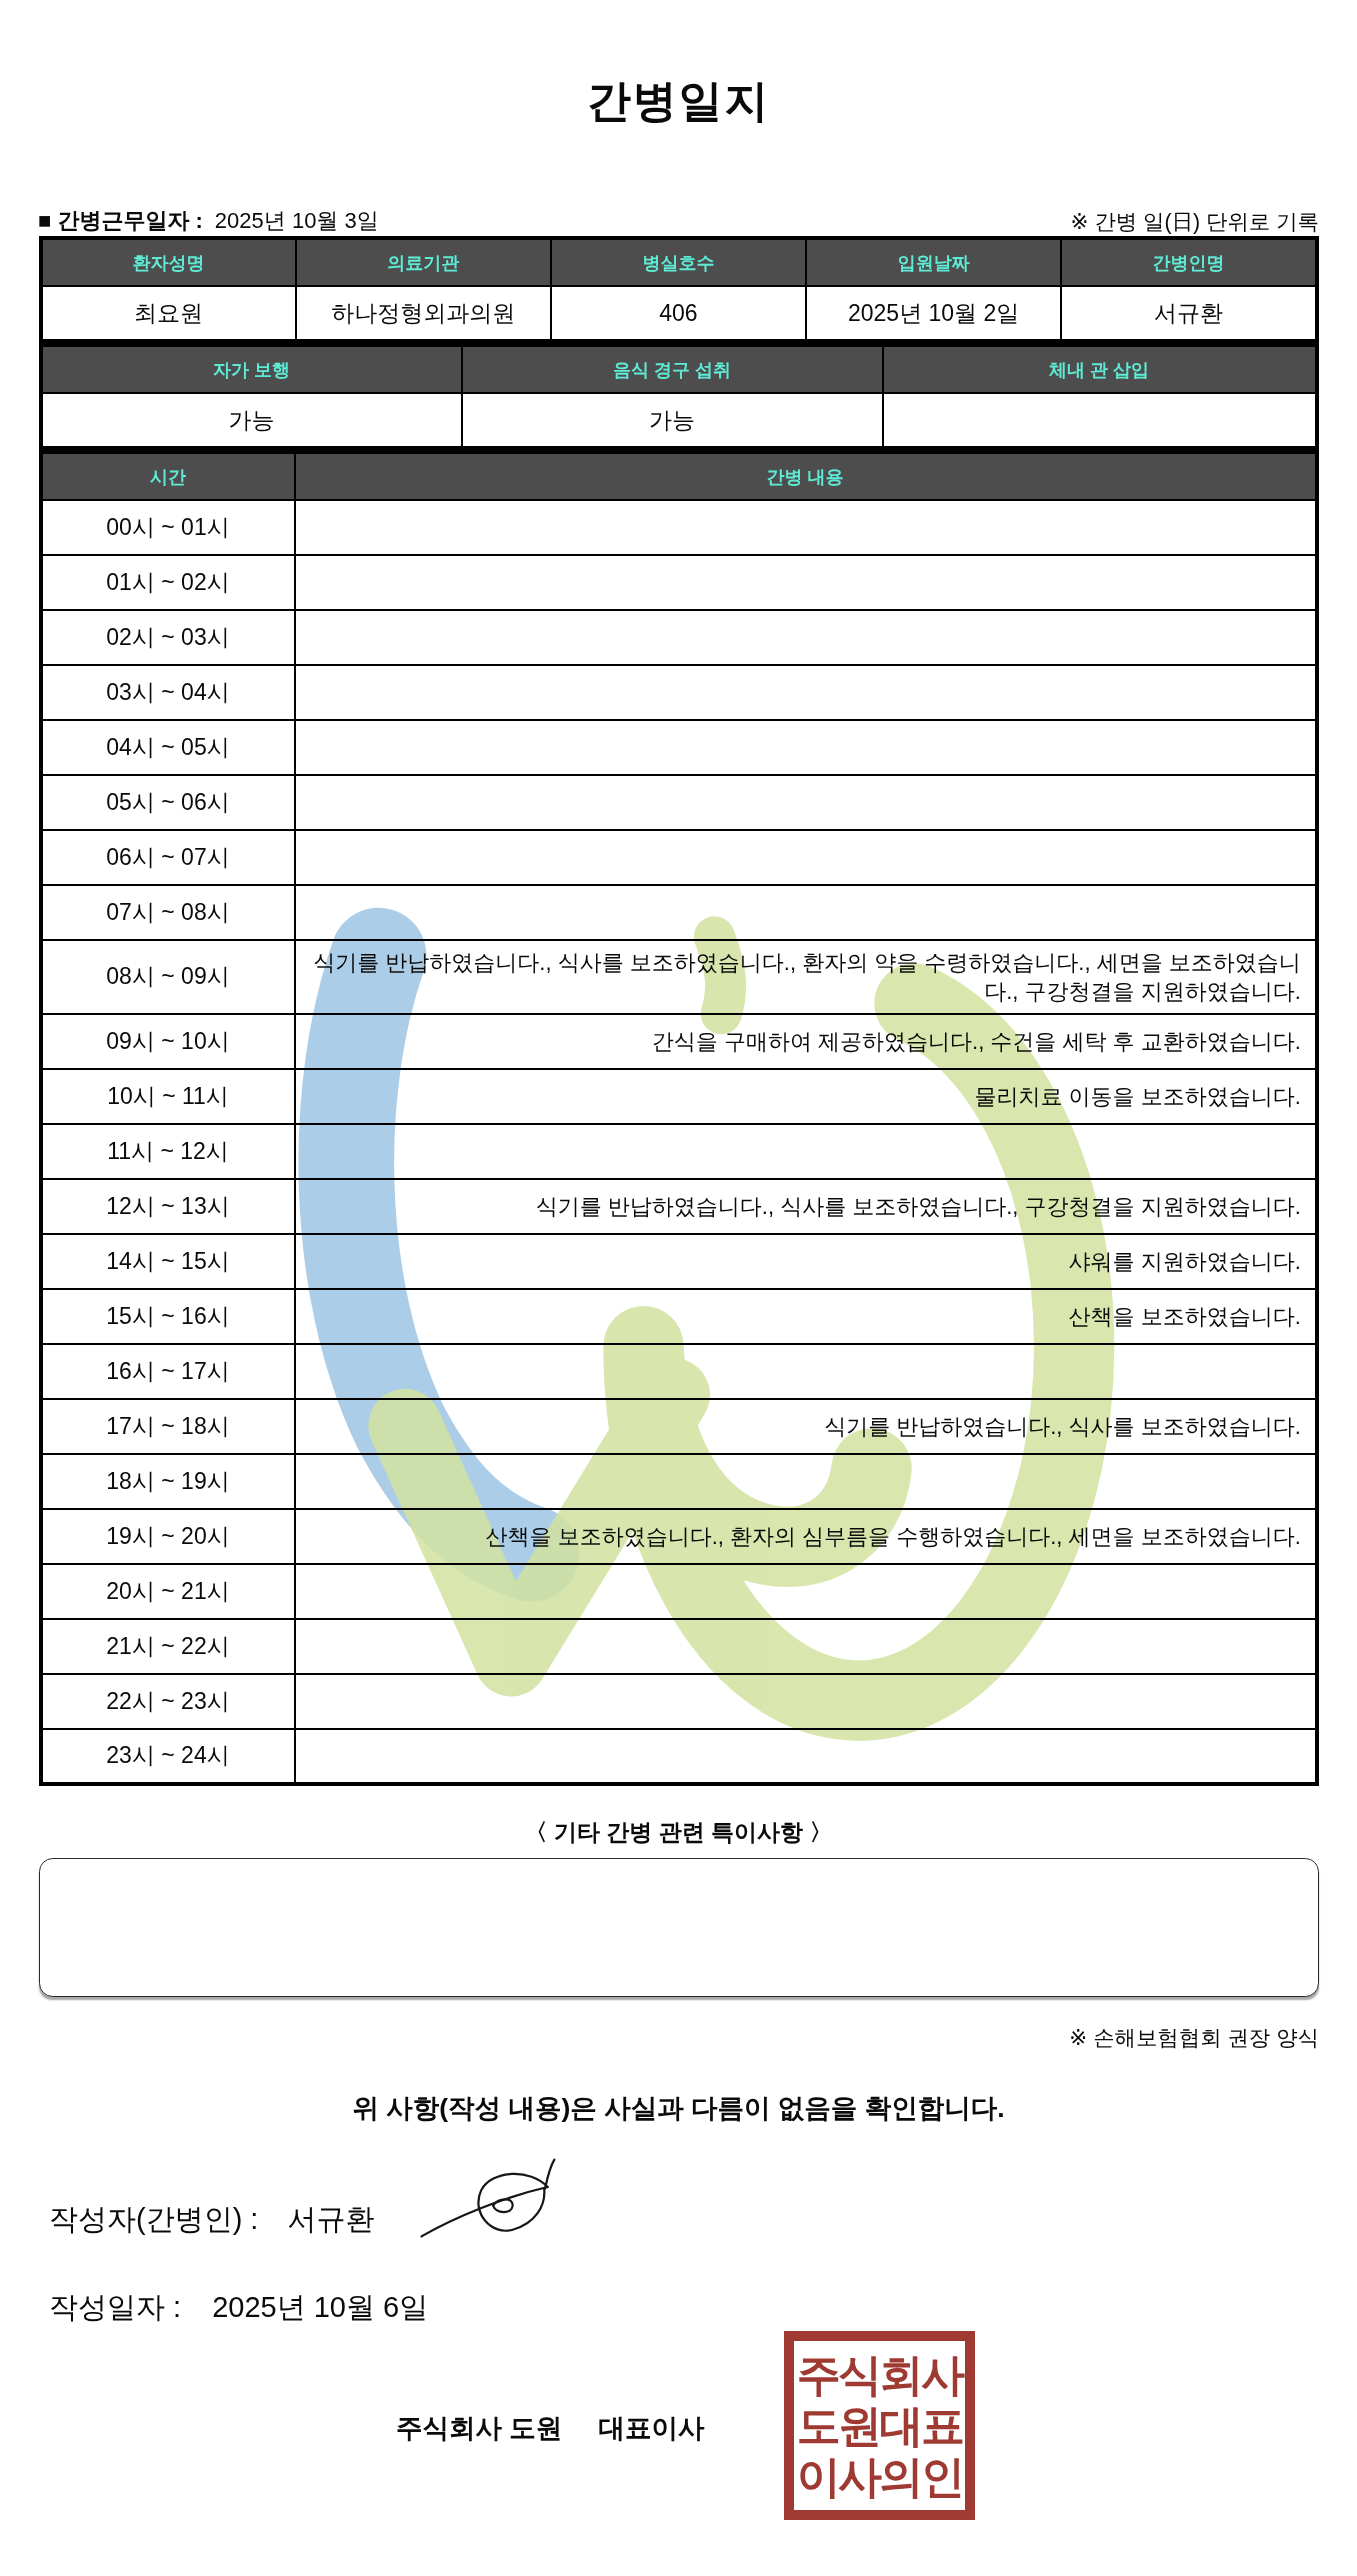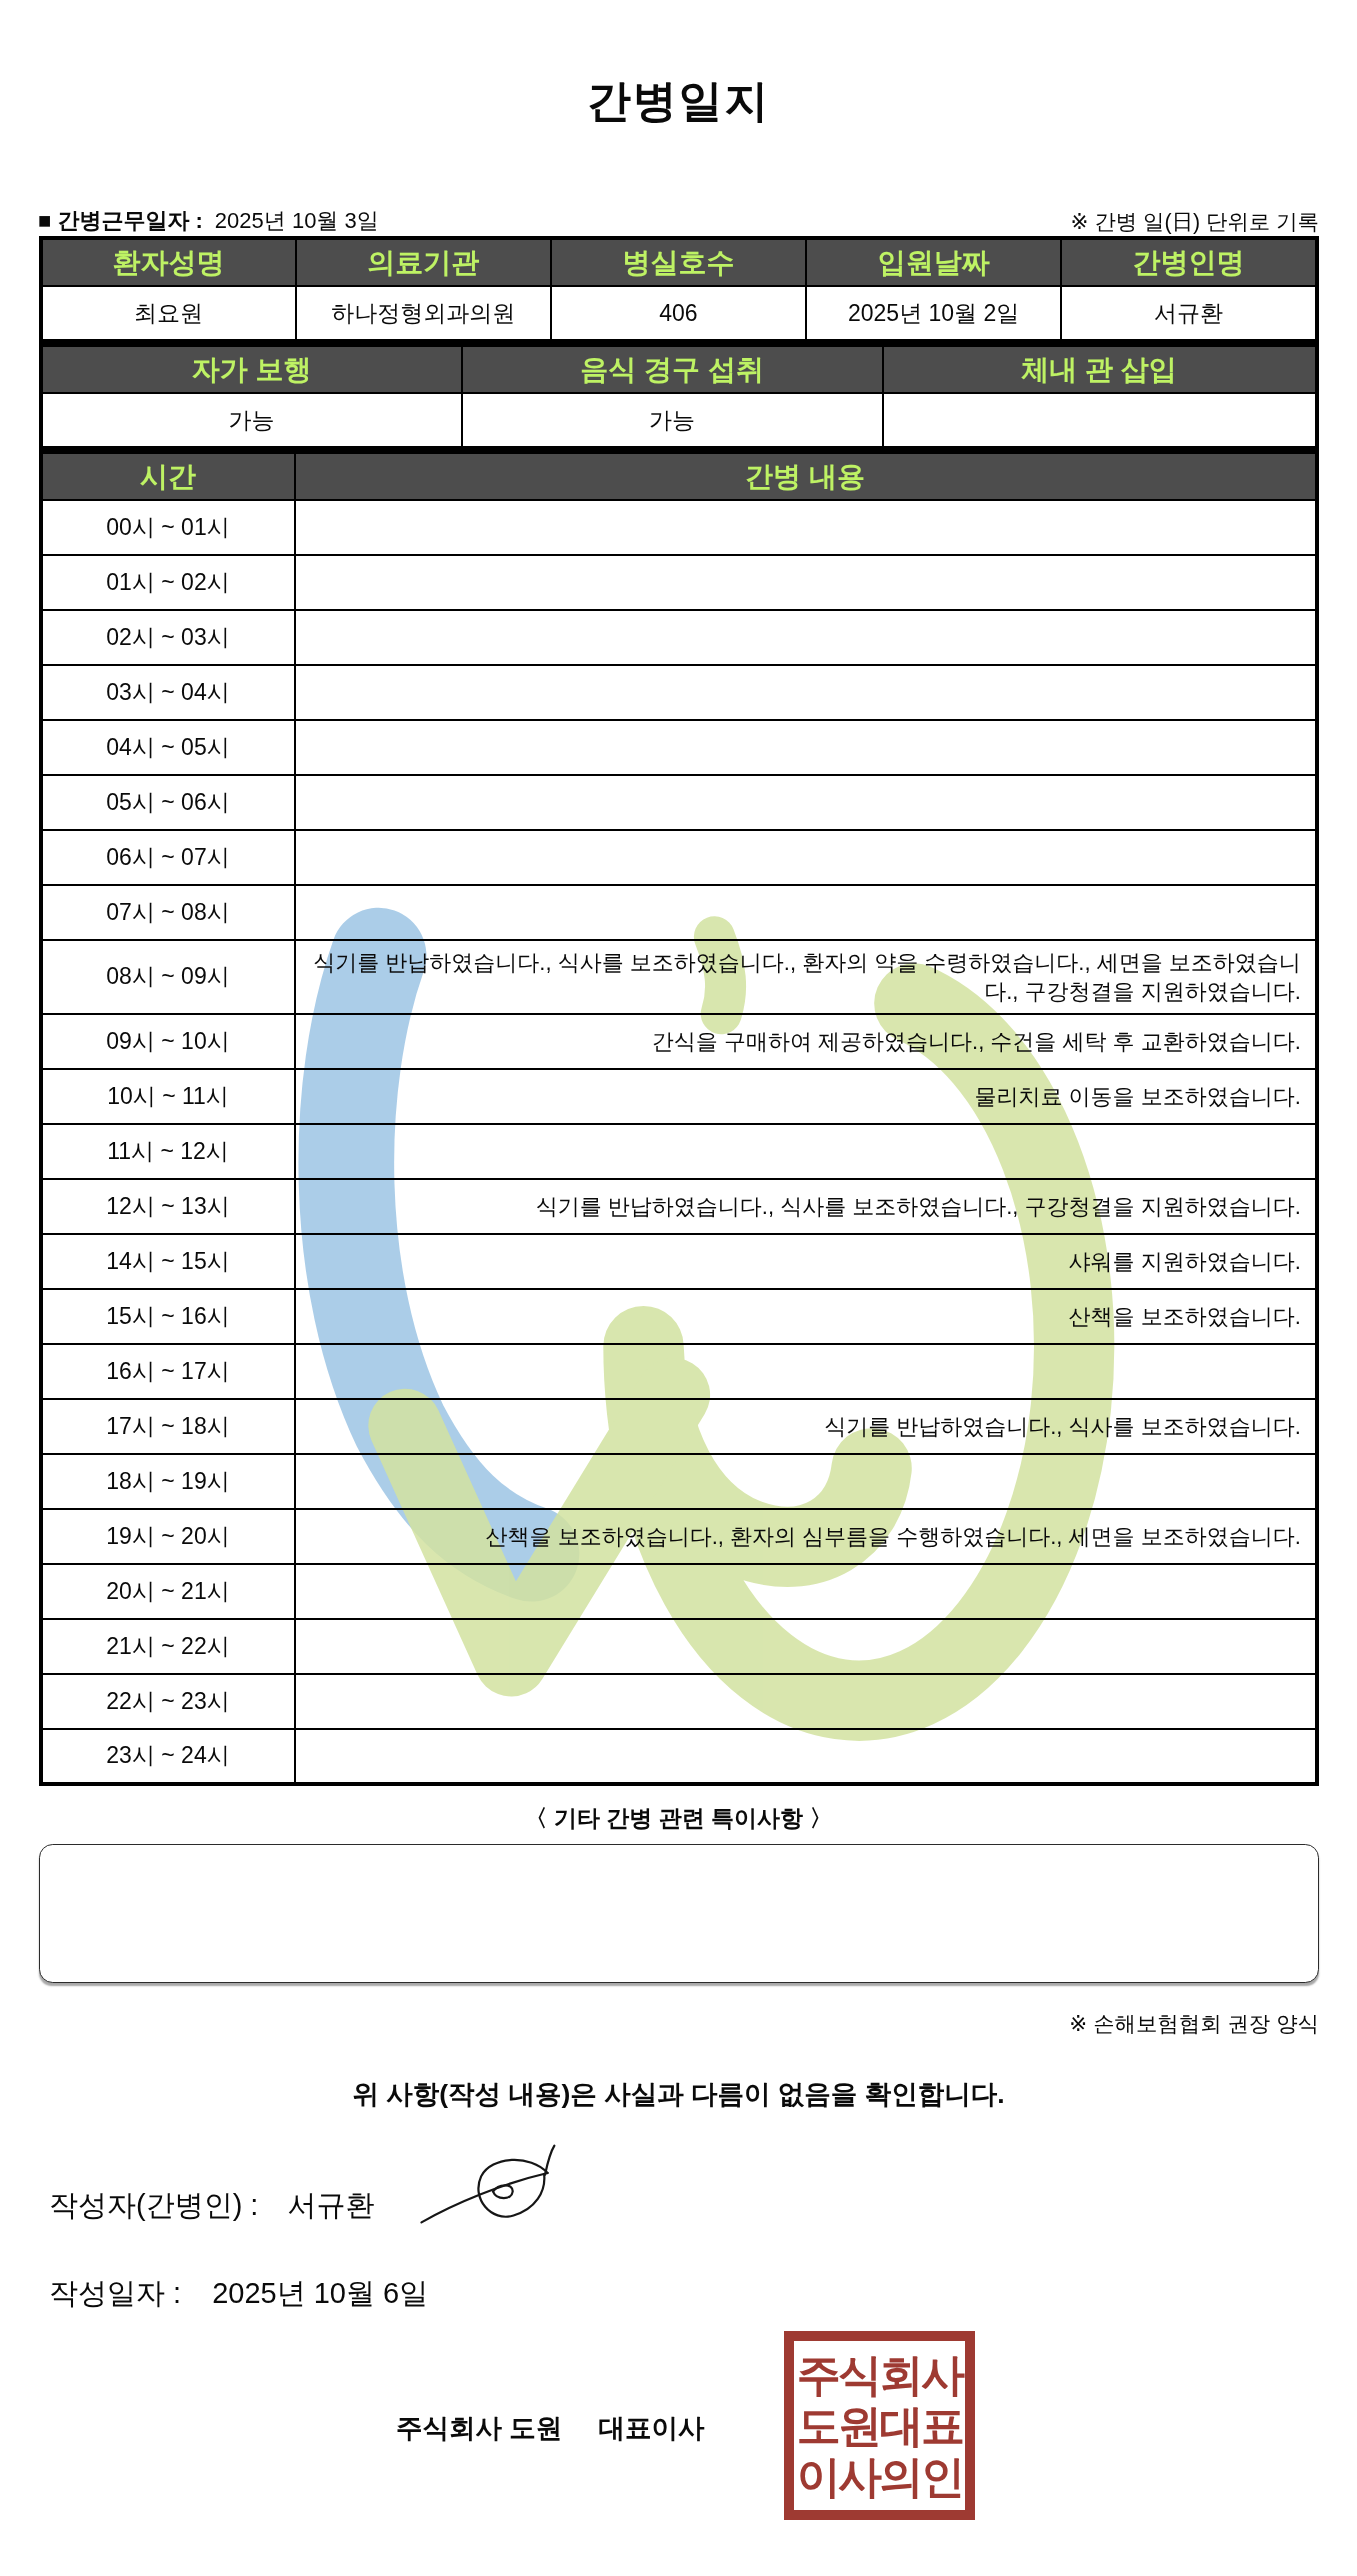--- a/index.html
+++ b/index.html
@@ -18,31 +18,31 @@
   .doc-title{margin:0;padding-top:72px;text-align:center;font-size:44px;font-weight:800;letter-spacing:1.7px;}
 
   .meta-row{display:flex;justify-content:space-between;align-items:flex-end;margin:55px 38px 0 38px;font-size:22px;}
   .meta-left{display:flex;gap:12px;align-items:baseline;}
   .meta-label{font-weight:600;margin-top:20px;}
   .meta-note{font-size:21.4px;}
 
   table.grid{width:1280px;margin:0 auto;border-collapse:collapse;table-layout:fixed;background:transparent;}
   table.grid{border:4.3px solid #000;}
   table.grid th,table.grid td{border:2.6px solid #000;padding:0 10.3px;}
-  table.grid th{background:var(--header-bg);color:#bef264;font-size:28px;font-weight:700;height:48px;text-align:center;}
+  table.grid th{background:var(--header-bg);color:#5eead4;font-size:18px;font-weight:700;height:48px;text-align:center;}
   table.grid td{font-size:23px;height:55px;text-align:center;background:transparent;}
 
   .tbl-info{margin-top:23px;}
   .tbl-status{margin-top:8.5px;}
   .tbl-care{margin-top:12px;}
   .tbl-care th{height:50px;}
   .tbl-care td.time-cell{width:254px;text-align:center;}
   .tbl-care td.content-cell{text-align:right;padding:6.8px 13.7px;font-size:22px;line-height:1.32;}
 
-  .notes-label{margin-top:17px;text-align:center;font-size:23px;font-weight:700;height:29px;}
+  .notes-label{margin-top:31px;text-align:center;font-size:23px;font-weight:700;height:29px;}
   .notes-box{width:1280px;height:139px;margin:12px auto 0 auto;border:1.7px solid #2b2b2b;border-radius:13.7px;
              box-shadow:0 3.4px 1.7px -0.9px rgba(60,60,60,0.45);background:#fff;}
 
   .form-note{margin:26px 38px 0 0;text-align:right;font-size:21.4px;}
   .confirmation{margin-top:38px;text-align:center;font-size:26.5px;font-weight:700;}
 
   .writer-row{margin:48px 0 0 49px;display:flex;align-items:center;font-size:29px;}
   .writer-name{margin-left:29px;}
   .signature{margin-left:44px;position:relative;top:-15.4px;}
 

